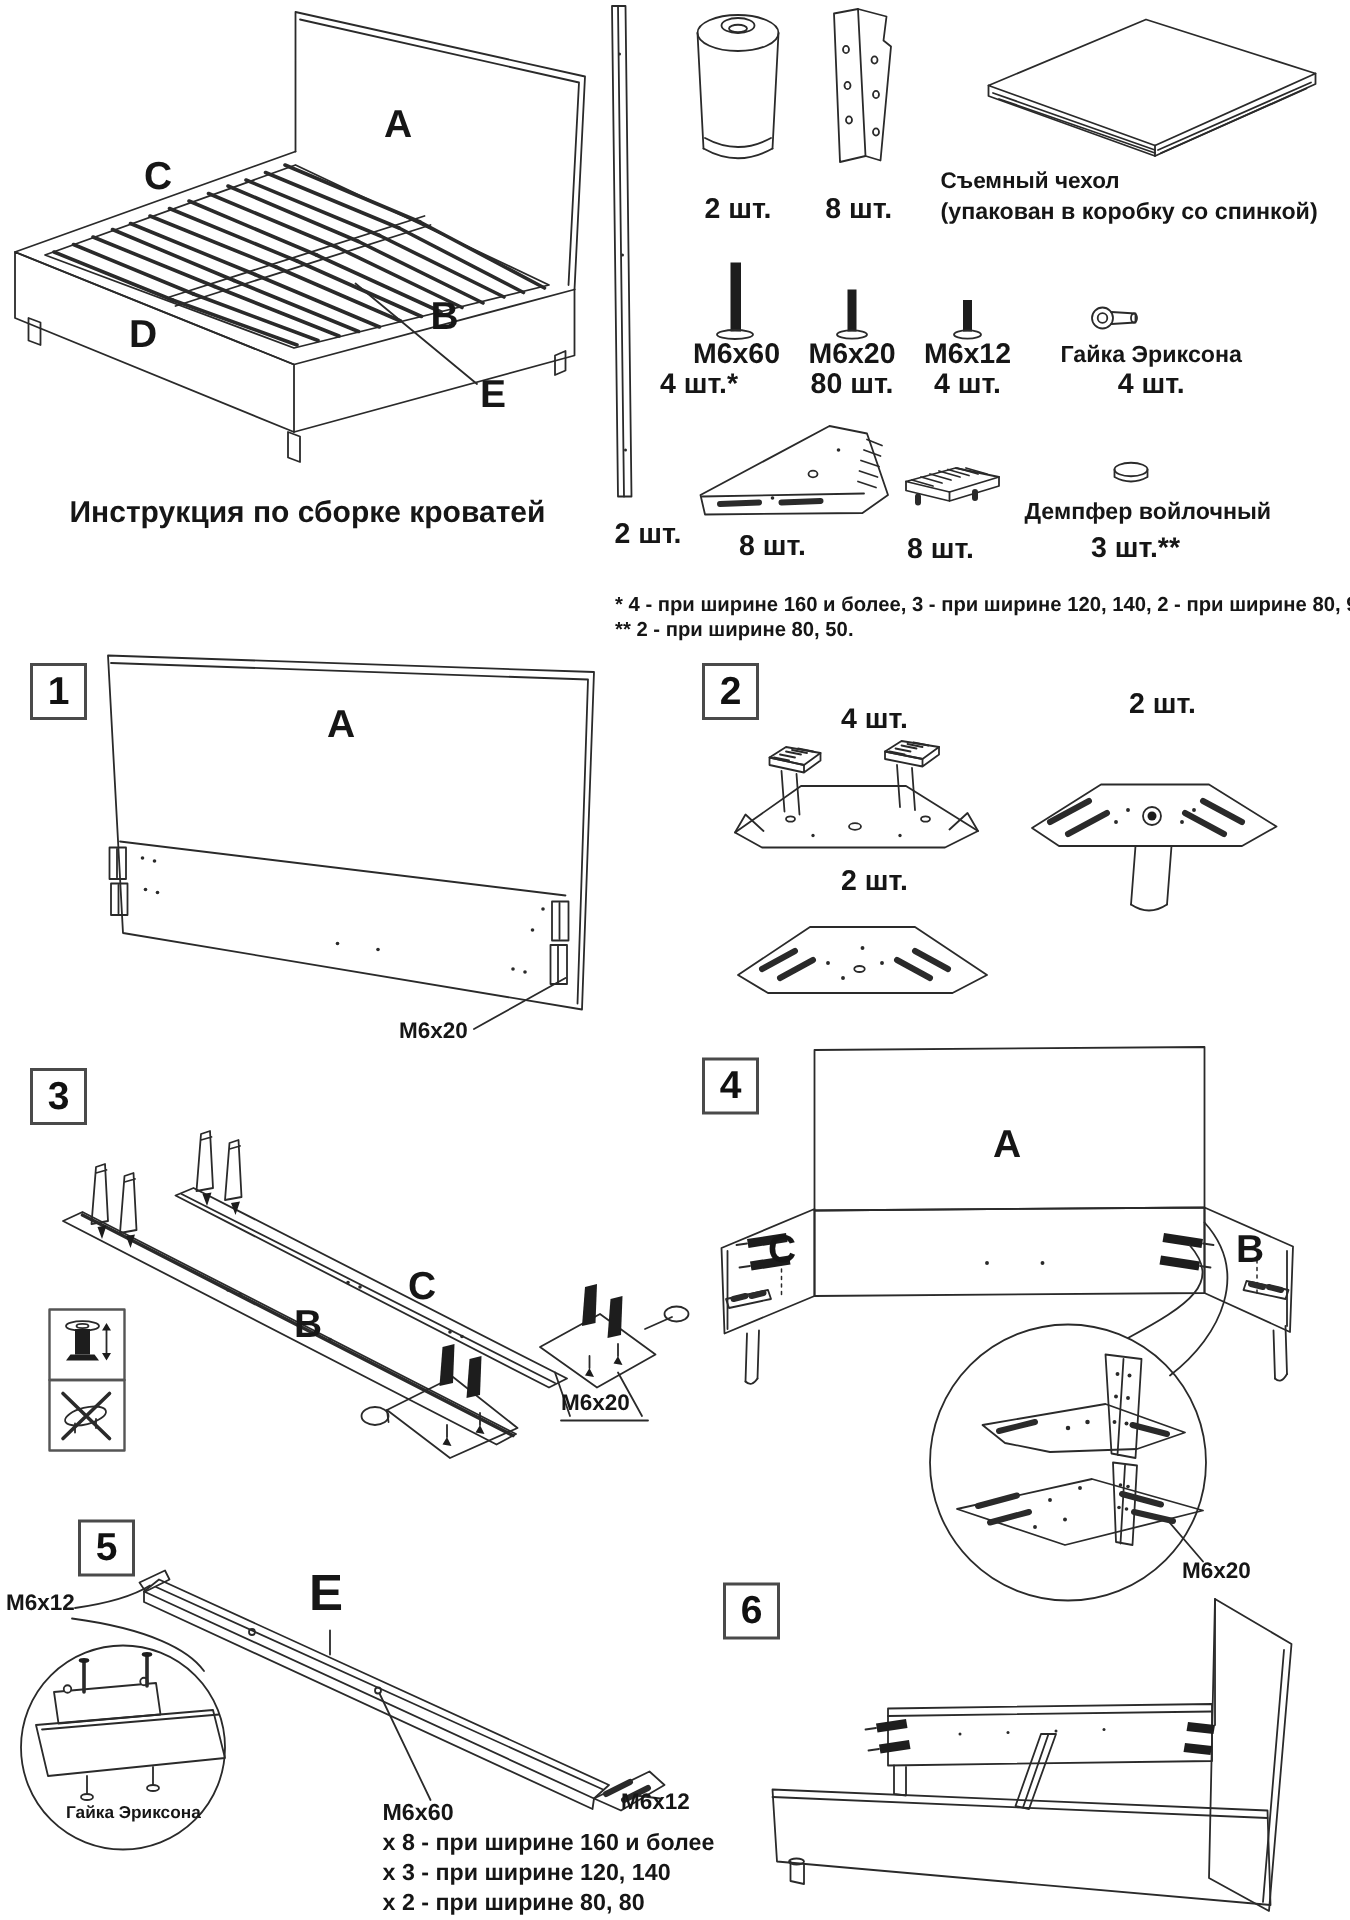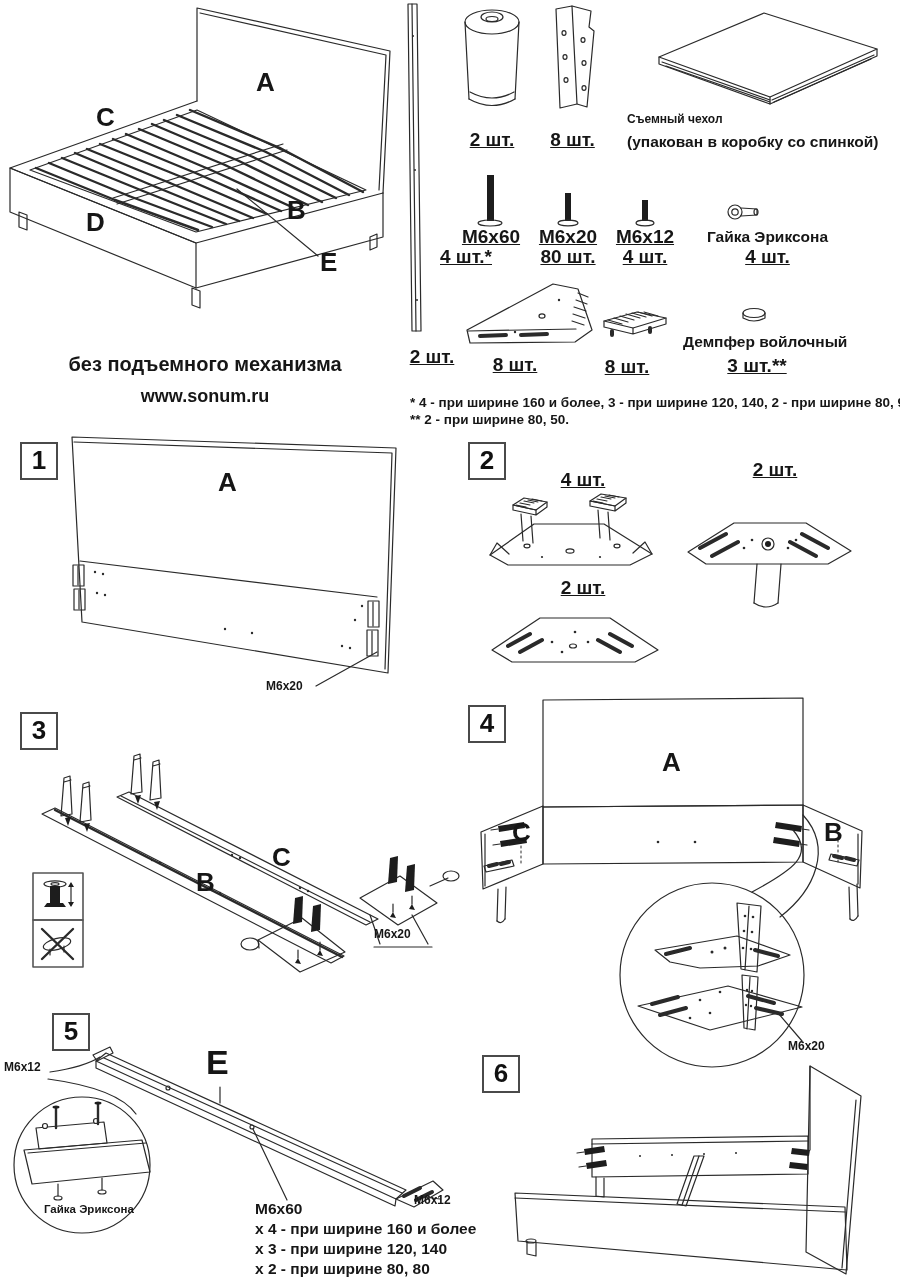--- a/index.html
+++ b/index.html
@@ -10,21 +10,21 @@
       stroke:#2a2a2a;fill:none;stroke-width:1.2;stroke-linejoin:round;stroke-linecap:round;}
   .art .fill{fill:#1d1d1d;stroke:none;}
   .art .thick{stroke-width:2.4;}
   .art .slot{stroke-width:4;}
   .art .dash{stroke-dasharray:2,3;stroke-width:1;}
   .art .dot{fill:#2a2a2a;stroke:none;}
   .art .box{stroke:#555;stroke-width:1.6;}
   .lbl{position:absolute;font-weight:bold;color:#161616;white-space:nowrap;line-height:1.08;}
   .c{text-align:center;}
   .f11{font-size:11.5px;} .f13{font-size:13.5px;} .f15{font-size:15.5px;}
-  .f17{font-size:12px;} .f19{font-size:19px;text-decoration:underline;} .f20{font-size:20px;}
+  .f17{font-size:15px;} .f19{font-size:19px;} .f20{font-size:20px;}
   .f26{font-size:26px;} .f34{font-size:34px;}
   .numbox{position:absolute;width:34px;height:34px;border:2px solid #4a4a4a;background:#fff;
           font-weight:bold;font-size:26px;line-height:33px;text-align:center;color:#111;}
 </style>
 </head>
 <body>
 
 <div class="page">
 
   <svg class="art" style="left:0;top:0" width="430" height="330" viewBox="0 0 430 330">
@@ -47,22 +47,21 @@
     </g>
     <path d="M283,144 L113,198 M287,150 L117,204"></path>
     <path d="M318,256 L237,189"></path>
   </svg>
   <div class="lbl f26" style="left:256px;top:68px">A</div>
   <div class="lbl f26" style="left:96px;top:103px">C</div>
   <div class="lbl f26" style="left:287px;top:196px">B</div>
   <div class="lbl f26" style="left:86px;top:208px">D</div>
   <div class="lbl f26" style="left:320px;top:248px">E</div>
 
-  <div class="lbl f20 c" style="left:40px;top:354px;width:330px">без подъемного механизма</div>
-  <div class="lbl c" style="left:40px;top:387px;width:330px;font-size:18px">www.sonum.ru</div>
+  <div class="lbl f20 c" style="left:40px;top:332px;width:330px">Инструкция по сборке кроватей</div>
 
   <svg class="art" style="left:398px;top:0" width="502" height="432" viewBox="398 0 502 432">
     <g>
       <path d="M408,4 L417,4 L421,331 L412,331 Z"></path>
         <path d="M412,4 L416,331"></path>
       <circle class="dot" cx="413" cy="36" r="1"></circle>
         <circle class="dot" cx="415" cy="170" r="1"></circle>
         <circle class="dot" cx="417" cy="300" r="1"></circle>
     </g>
     <g>
@@ -394,21 +393,21 @@
       <path d="M28,1153 L146,1143"></path>
       <path d="M58,1184 L58,1196 M102,1178 L102,1190"></path>
       <ellipse cx="58" cy="1198" rx="4" ry="2"></ellipse>
         <ellipse cx="102" cy="1192" rx="4" ry="2"></ellipse>
     </g>
   </svg>
   <div class="lbl f17" style="left:4px;top:1061px">М6х12</div>
   <div class="lbl f34" style="left:206px;top:1044px">E</div>
   <div class="lbl f11" style="left:44px;top:1203px">Гайка Эриксона</div>
   <div class="lbl f15" style="left:255px;top:1201px">М6х60</div>
-  <div class="lbl f15" style="left:255px;top:1221px">х 4 - при ширине 160 и более</div>
+  <div class="lbl f15" style="left:255px;top:1221px">х 8 - при ширине 160 и более</div>
   <div class="lbl f15" style="left:255px;top:1241px">х 3 - при ширине 120, 140</div>
   <div class="lbl f15" style="left:255px;top:1261px">х 2 - при ширине 80, 80</div>
   <div class="lbl f17" style="left:414px;top:1194px">М6х12</div>
 
   <div class="numbox" style="left:482px;top:1055px">6</div>
   <svg class="art" style="left:460px;top:1040px" width="440" height="240" viewBox="460 1040 440 240">
     <g>
       <path d="M810,1066 L861,1096 L846,1274 L806,1252 Z"></path>
       <path d="M856,1100 L842,1268 M810,1066 L810,1150"></path>
     </g>

